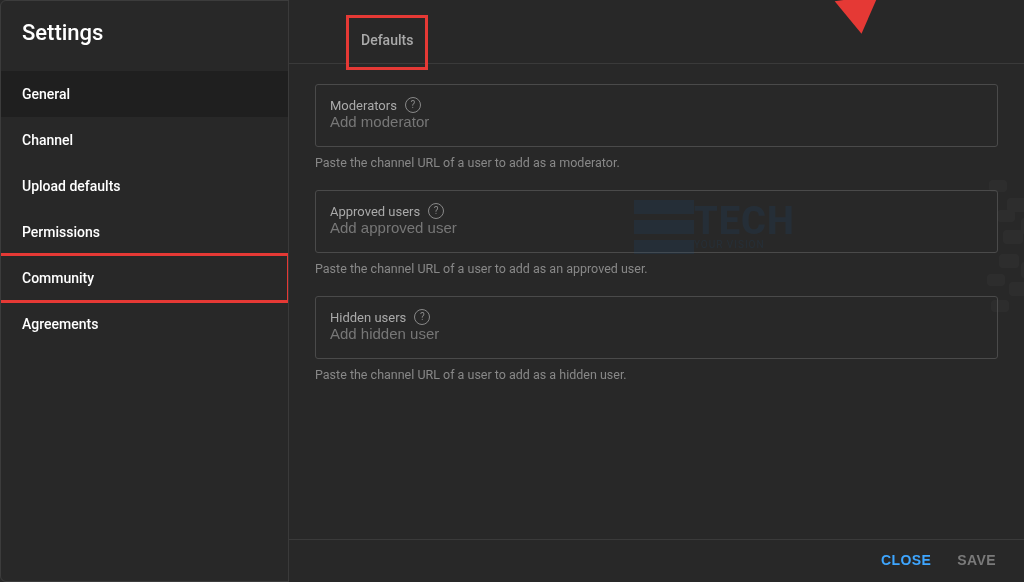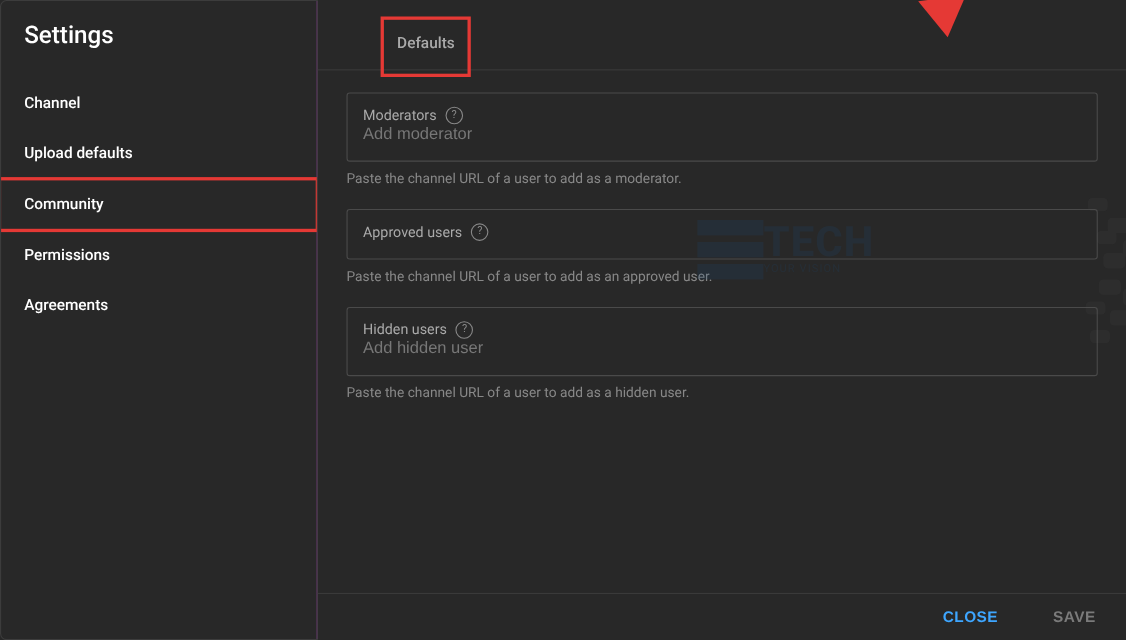--- a/index.html
+++ b/index.html
@@ -1,17 +1,17 @@
 <!DOCTYPE html>
 <html><head>
 <meta charset="utf-8">
 <style>
   * { box-sizing: border-box; margin: 0; padding: 0; }
   html, body { width: 1024px; height: 582px; overflow: hidden; font-family: Roboto, Arial, sans-serif; background: #0f0f0f; color: #fff; }
-  .app { display: flex; width: 100%; height: 100%; background: #d946ef; justify-content: center; }
+  .app { display: flex; width: 100%; height: 100%; background: #ffffff; justify-content: center; }
   
   .sidebar { width: 288px; background: #282828; display: flex; flex-direction: column; }
   .sidebar-header { padding: 20px 22px 26px 22px; }
   .sidebar-title { font-size: 22px; font-weight: 500; color: #fff; }
   .sidebar-nav { display: flex; flex-direction: column; }
   .sidebar-item { height: 46px; display: flex; align-items: center; padding: 0 22px; font-size: 14px; color: #fff; font-weight: 500; cursor: pointer; }
   .sidebar-item.active, .sidebar-item:hover { background: #1f1f1f; }
   .sidebar-item.highlight { outline: 3px solid #e53935; outline-offset: -1px; }
   
   .vdiv { width: 1px; background: #3a3a3a; }
@@ -30,21 +30,21 @@
   .section {}
   .field-box { border: 1px solid #4a4a4a; border-radius: 3px; padding: 12px 14px 16px 14px; display: flex; flex-direction: column; gap: 0; }
   .field-label-row { display: flex; align-items: center; gap: 8px; }
   .field-label { font-size: 13px; color: #aaa; }
   .help-icon { width: 16px; height: 16px; border: 1.4px solid #888; border-radius: 50%; display:inline-flex; align-items:center; justify-content:center; font-size:10px; color:#888; line-height:1; cursor:pointer; }
   .field-input { background: transparent; border: none; outline: none; color: #aaa; font-size: 15px; width: 100%; }
   .field-input::placeholder { color: #777; }
   .hint { font-size: 12.5px; color: #888; margin-top: 8px; }
   
   .footer { display:flex; justify-content:flex-end; align-items:center; gap: 26px; padding: 12px 28px 14px 0; border-top: 1px solid #3a3a3a; }
-  .btn { font-size: 14px; font-weight:600; letter-spacing: 0.4px; cursor:pointer; background:none; border:none;margin-left:24px; }
+  .btn { font-size: 14px; font-weight:600; letter-spacing: 0.4px; cursor:pointer; background:none; border:none; }
   .btn-close { color: #3ea6ff; }
   .btn-save { color: #7a7a7a; }
   
   .watermark { position:absolute; top: 200px; left: 345px; pointer-events:none; opacity:0.18; display:flex; align-items:center; }
   .wm-bars { display:flex; flex-direction:column; gap:6px; }
   .wm-bar { width: 60px; height: 14px; background:#1a4c7a; }
   .wm-text { font-size: 38px; font-weight:800; color:#1a4c7a; letter-spacing:1px; line-height:0.9; }
   .wm-sub { font-size: 10px; color:#1a4c7a; letter-spacing:1px; }
   .wm-globe { position:absolute; top:170px; left:620px; width:160px; height:160px; opacity:0.13; pointer-events:none; }
   .wm-globe span { position:absolute; background:#555; border-radius:4px; }
@@ -55,24 +55,25 @@
 <body>
 
 <div class="app">
   <div class="outer-frame"></div>
 
   <aside class="sidebar">
     <div class="sidebar-header">
       <div class="sidebar-title">Settings</div>
     </div>
     <nav class="sidebar-nav">
+      <div class="sidebar-item active">General</div>
       <div class="sidebar-item">Channel</div>
       <div class="sidebar-item">Upload defaults</div>
+      <div class="sidebar-item">Permissions</div>
       <div class="sidebar-item highlight">Community</div>
-      <div class="sidebar-item">Permissions</div>
       <div class="sidebar-item">Agreements</div>
     </nav>
   </aside>
 
   <div class="vdiv"></div>
 
   <main class="main">
     <div class="arrow-pointer"></div>
 
     <div class="content-scroll">
@@ -93,20 +94,21 @@
           </div>
           <div class="hint">Paste the channel URL of a user to add as a moderator.</div>
         </div>
 
         <div class="section">
           <div class="field-box">
             <div class="field-label-row">
               <span class="field-label">Approved users</span>
               <span class="help-icon">?</span>
             </div>
+            <input class="field-input" placeholder="Add approved user" style="">
           </div>
           <div class="hint">Paste the channel URL of a user to add as an approved user.</div>
         </div>
 
         <div class="section">
           <div class="field-box">
             <div class="field-label-row">
               <span class="field-label">Hidden users</span>
               <span class="help-icon">?</span>
             </div>

